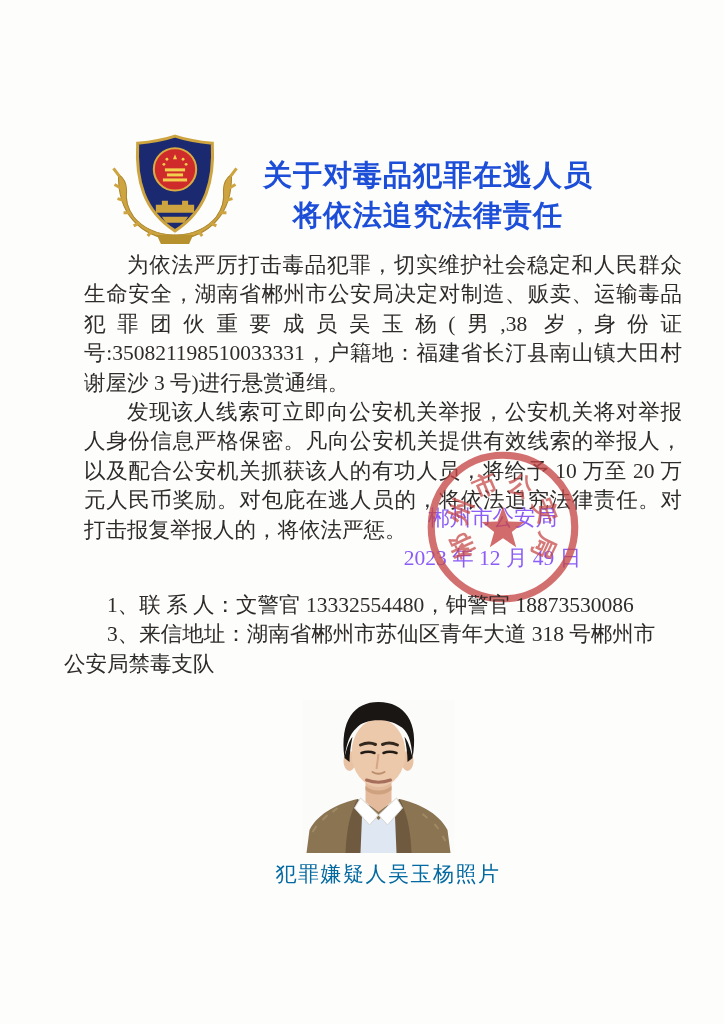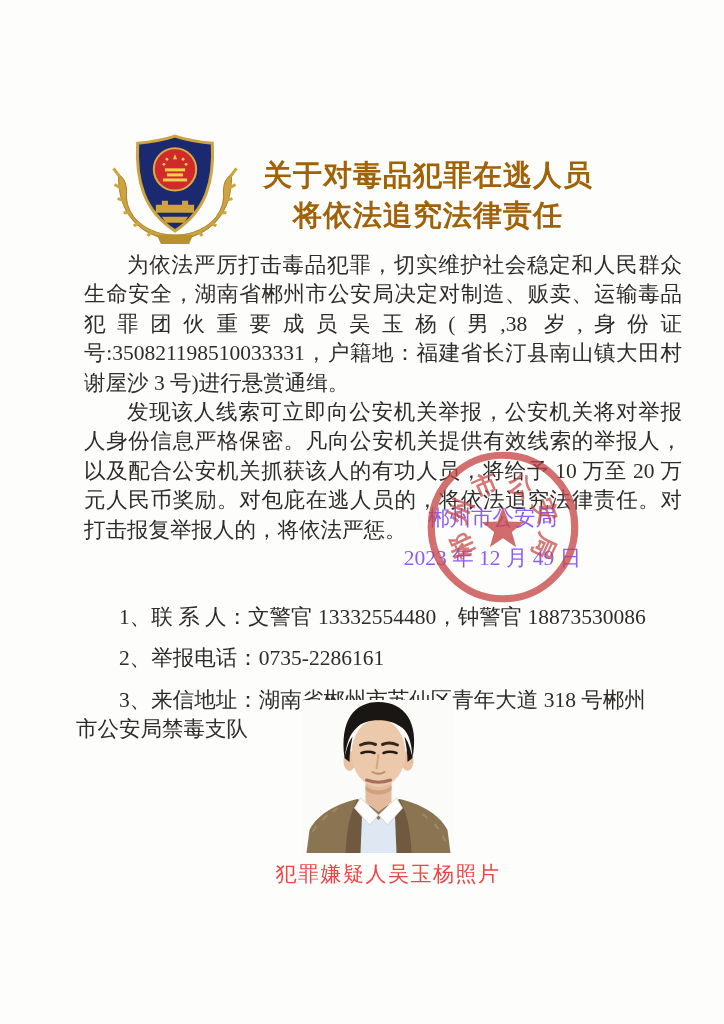--- a/index.html
+++ b/index.html
@@ -6,42 +6,42 @@
   .page{
     position:relative;width:724px;height:1024px;margin:0 auto;
     background:#fdfdfc;overflow:hidden;
     font-family:"Liberation Serif","DejaVu Serif",serif;
     color:#2e2b29;
   }
   .emblem-svg{position:absolute;left:111px;top:126px;width:128px;height:118px;}
   .title-block{
     position:absolute;left:240px;top:155px;width:376px;
     text-align:center;font-weight:bold;font-size:29px;line-height:40px;
-    color:#a16207;letter-spacing:1px;
+    color:#1d4ed8;letter-spacing:1px;
   }
   .body-text{
     position:absolute;left:64px;top:251px;width:598px;
     font-size:21.5px;line-height:29.4px;text-align:justify;text-justify:inter-character;margin-left:20px;
   }
   .body-text p{margin:0;text-indent:2em;}
   .sign-block{
     position:absolute;left:385px;top:504px;width:215px;
     text-align:center;font-size:21.5px;line-height:28px;color:#8b5cf6;
   }
   .sign-agency{margin-bottom:12px;}
   .seal-svg{position:absolute;left:421px;top:445px;width:164px;height:164px;opacity:.9;}
   .contacts{
     position:absolute;left:64px;top:591px;width:598px;
     font-size:21.5px;line-height:29.4px;
   }
-  .contacts p{margin:12px;text-indent:2em;}
+  .contacts p{margin:0;text-indent:2em;}
   .photo-svg{position:absolute;left:302px;top:700px;width:153px;height:153px;}
   .photo-caption{
     position:absolute;left:238px;top:860px;width:300px;
-    text-align:center;font-size:21px;letter-spacing:1.5px;color:#ef4444;white-space:nowrap;
+    text-align:center;font-size:21px;letter-spacing:1.5px;color:#0369a1;white-space:nowrap;
   }
   .seal-char-text{font-family:"Liberation Serif","DejaVu Serif",serif;font-weight:bold;}
 </style>
 </head>
 <body>
 
 <div class="page">
 
   <svg class="emblem-svg" viewBox="0 0 126 117" aria-hidden="true">
 
@@ -90,21 +90,20 @@
         <text x="80" y="44" text-anchor="middle" transform="rotate(-69 80 80)">州</text>
         <text x="80" y="44" text-anchor="middle" transform="rotate(-23 80 80)">市</text>
         <text x="80" y="44" text-anchor="middle" transform="rotate(23 80 80)">公</text>
         <text x="80" y="44" text-anchor="middle" transform="rotate(69 80 80)">安</text>
         <text x="80" y="44" text-anchor="middle" transform="rotate(115 80 80)">局</text>
       </g>
   </svg>
 
   <div class="contacts">
     <p>1、联 系 人：文警官 13332554480，钟警官 18873530086</p>
-    <p>2、举报电话：0735-2286161</p>
     <p>3、来信地址：湖南省郴州市苏仙区青年大道 318 号郴州市公安局禁毒支队</p>
   </div>
 
   <svg class="photo-svg" viewBox="0 0 152 153" aria-hidden="true">
     <rect x="0" y="0" width="152" height="153" fill="#fbfbfa"></rect>
 
     <path d="M 4,153 L 7,130 C 16,112 38,103 55,99 L 76,110 L 97,99 C 114,103 136,112 145,130 L 148,153 Z" fill="#8b7452"></path>
     <path d="M 55,99 C 48,112 44,128 43,153 L 62,153 L 72,118 Z" fill="#6f5a40"></path>
     <path d="M 97,99 C 104,112 108,128 109,153 L 90,153 L 80,118 Z" fill="#6f5a40"></path>
     <path d="M 10,132 l 4,-6 M 20,120 l 5,-5 M 30,112 l 5,-4 M 120,114 l 5,4 M 132,124 l 4,5 M 140,136 l 3,5" stroke="#a08a64" stroke-width="2" fill="none"></path>

